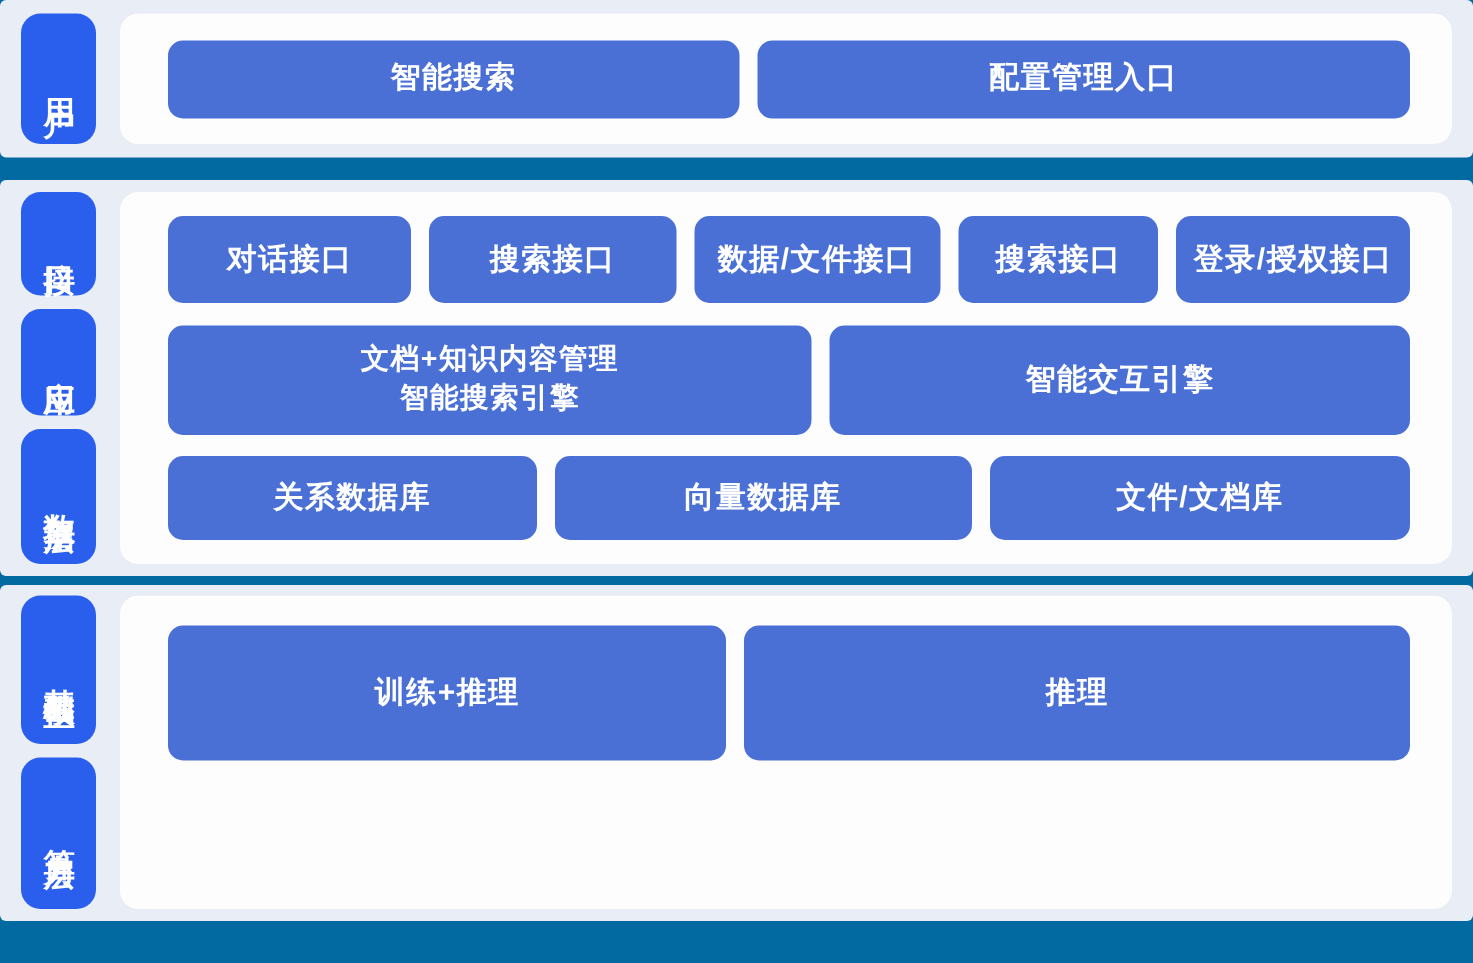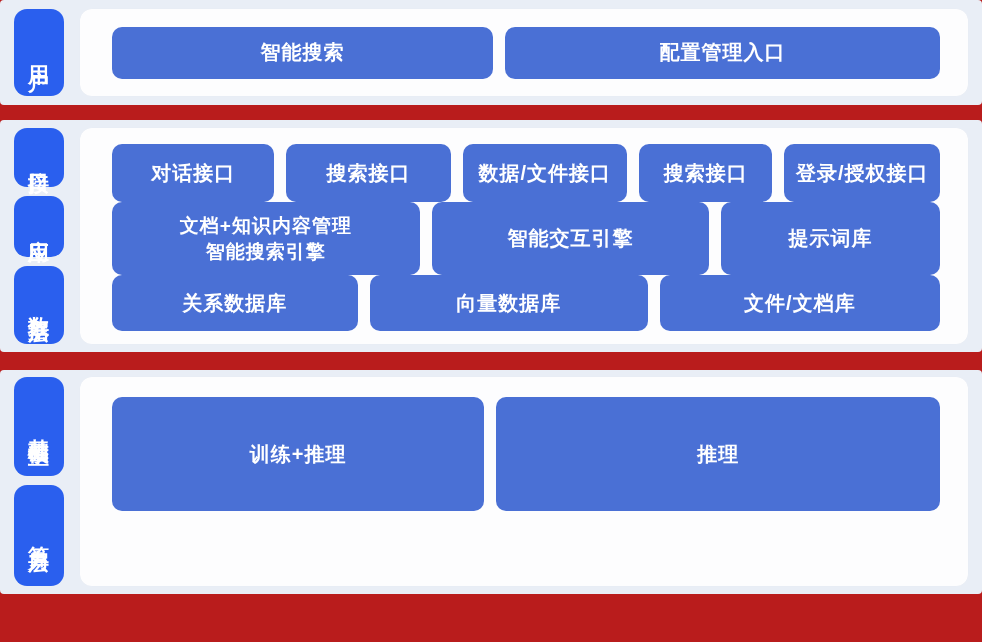--- a/index.html
+++ b/index.html
@@ -5,25 +5,25 @@
   :root{
     --band-bg:#e9eef6;
     --panel-bg:#fdfdfe;
     --label-bg:#2a5fee;
     --button-bg:#4a70d5;
     --button-text:#ffffff;
   }
   *{box-sizing:border-box;margin:0;padding:0;}
   html,body{background:#ffffff;}
   body{font-family:"Liberation Sans","DejaVu Sans",sans-serif;}
-  .page{width:982px;height:642px;background:#b91c1c;overflow:hidden;}
+  .page{width:982px;height:642px;background:#0369a1;overflow:hidden;}
 
   .band{display:flex;align-items:stretch;background:var(--band-bg);border-radius:4px;padding:9px 14px;gap:16px;}
   .band-user{height:105px;margin-bottom:15px;}
-  .band-mid{height:232px;margin-bottom:18px;padding-top:8px;padding-bottom:8px;}
+  .band-mid{height:264px;margin-bottom:6px;padding-top:8px;padding-bottom:8px;}
   .band-bottom{height:224px;padding-top:7px;padding-bottom:8px;}
 
   .label-col{width:50px;display:flex;flex-direction:column;gap:9px;flex:0 0 auto;}
   .layer-label{
     background:var(--label-bg);color:#fff;border-radius:13px;
     display:flex;align-items:center;justify-content:center;
     writing-mode:vertical-lr;text-orientation:upright;
     font-size:21px;font-weight:bold;letter-spacing:4px;line-height:1;
   }
 
@@ -33,21 +33,21 @@
   .panel-bottom{padding-top:20px;padding-bottom:15px;gap:10px;}
 
   .row{display:flex;gap:12px;}
   .btn{
     background:var(--button-bg);color:var(--button-text);border-radius:10px;
     display:flex;align-items:center;justify-content:center;text-align:center;
     font-size:20px;font-weight:600;letter-spacing:1px;line-height:1.35;
     white-space:pre-line;flex-basis:0;min-width:0;
   }
   .btn.small-2line{font-size:19px;}
-  .h52{height:52px;} .h58{height:58px;} .h73{height:73px;} .h56{height:56px;} .h90{height:114px;}
+  .h52{height:52px;} .h58{height:58px;} .h73{height:73px;} .h56{height:56px;} .h90{height:90px;}
 </style>
 </head>
 <body>
 
 <div class="page">
 
   <div class="band band-user">
     <div class="label-col">
       <div class="layer-label" style="flex:1">用户</div>
     </div>
@@ -70,21 +70,20 @@
         <div class="btn h58" style="flex-grow:169">对话接口</div>
         <div class="btn h58" style="flex-grow:171">搜索接口</div>
         <div class="btn h58" style="flex-grow:171">数据/文件接口</div>
         <div class="btn h58" style="flex-grow:139">搜索接口</div>
         <div class="btn h58" style="flex-grow:162">登录/授权接口</div>
       </div>
       <div class="row">
         <div class="btn h73 small-2line" style="flex-grow:253">文档+知识内容管理
 智能搜索引擎</div>
         <div class="btn h73" style="flex-grow:228">智能交互引擎</div>
-        <div class="btn h73" style="flex-grow:180">提示词库</div>
       </div>
       <div class="row">
         <div class="btn h56" style="flex-grow:255">关系数据库</div>
         <div class="btn h56" style="flex-grow:289">向量数据库</div>
         <div class="btn h56" style="flex-grow:291">文件/文档库</div>
       </div>
     </div>
   </div>
 
   <div class="band band-bottom">

